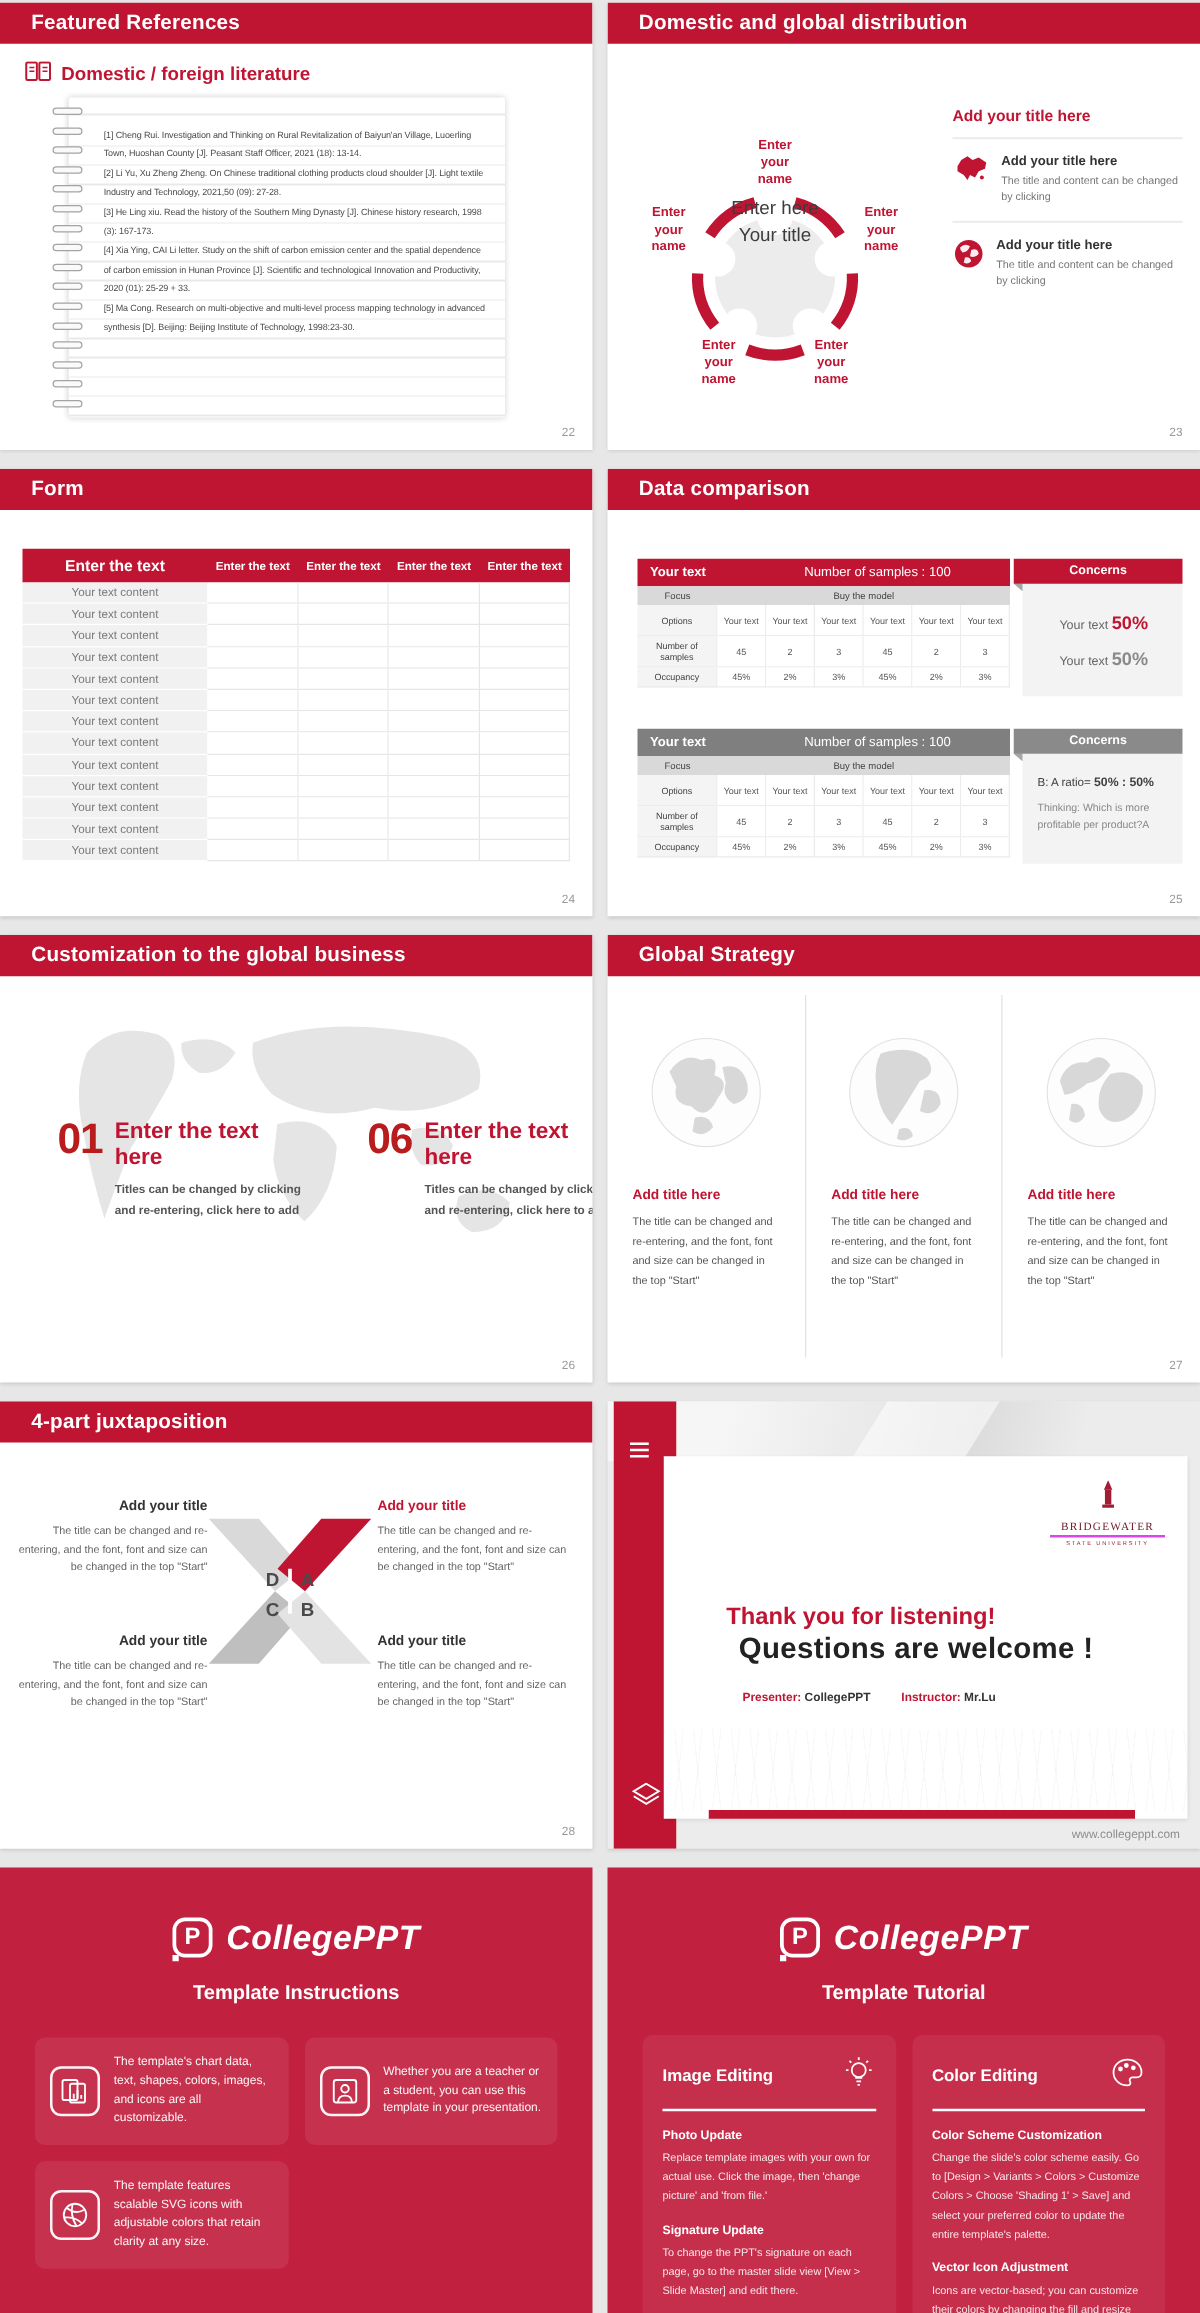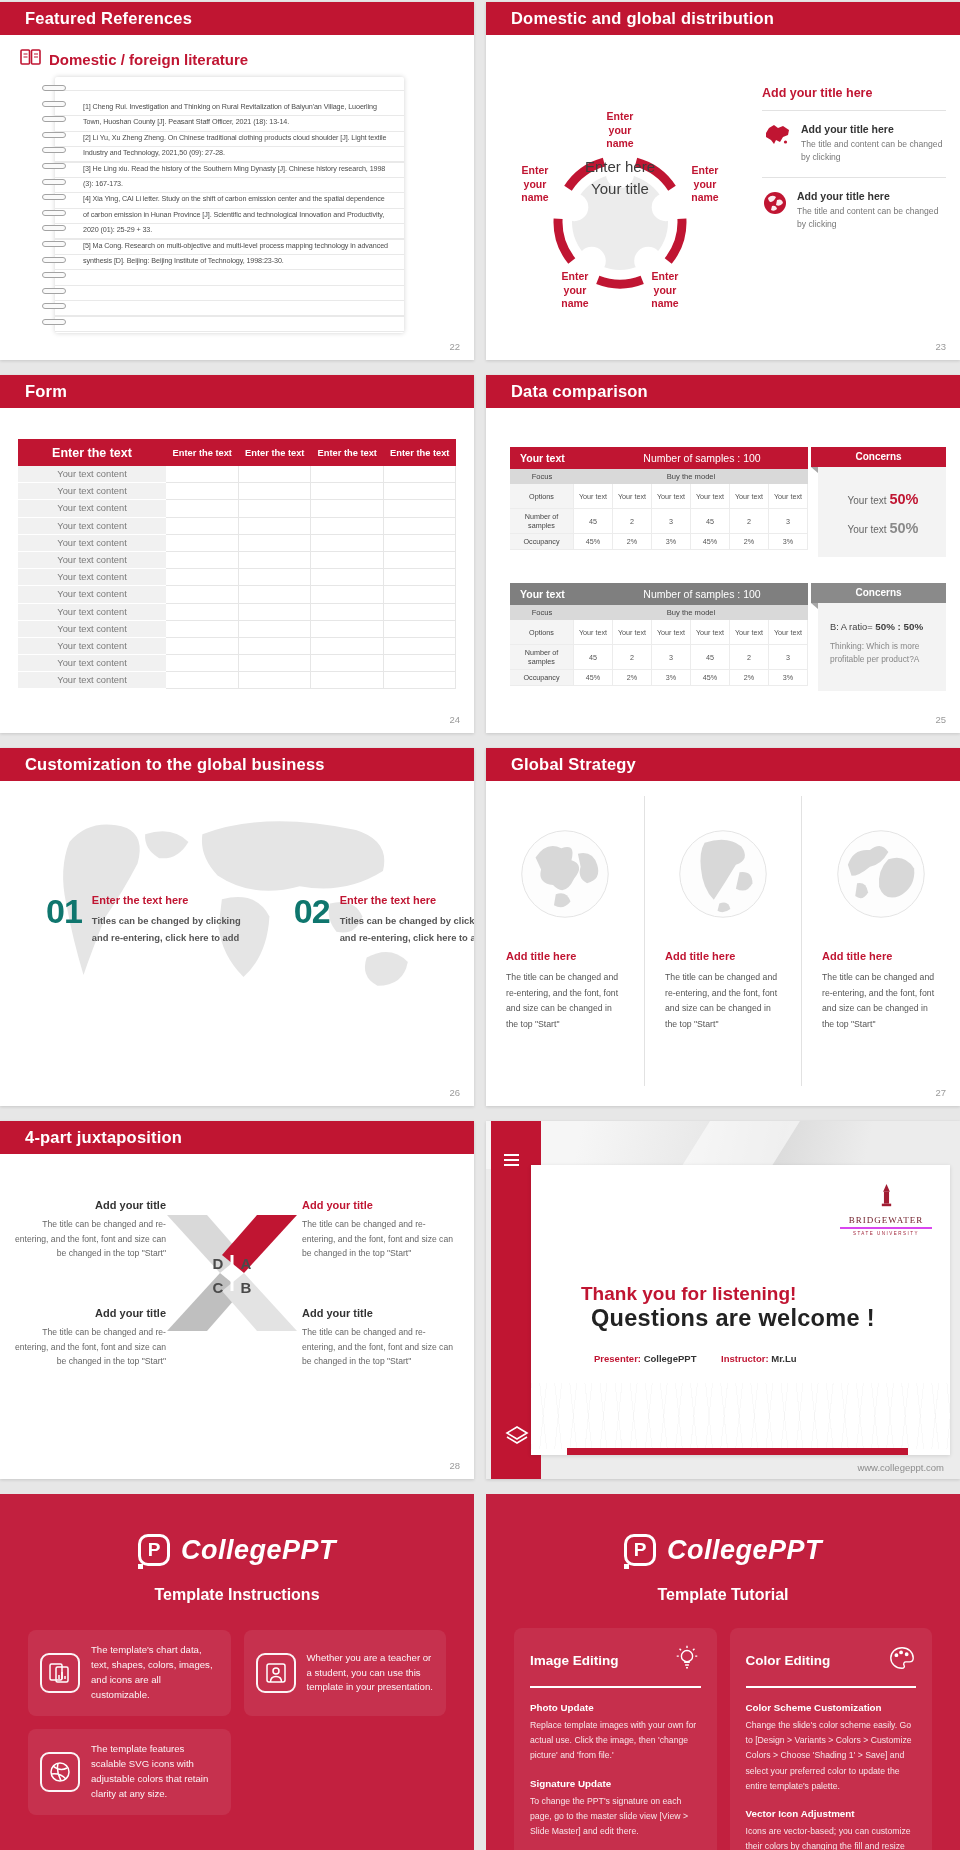--- a/index.html
+++ b/index.html
@@ -109,22 +109,22 @@
   .c-val { font-size:14.5px; font-weight:bold; }
   .c-val.red-t { color:#c01532; } .c-val.gray-t { color:#8a8a8a; }
   .c-ratio { font-size:9.3px; color:#3f3f3f; }
   .c-ratio b { font-size:9.8px; }
   .c-note { font-size:8.4px; color:#888; line-height:1.6; margin-top:8px; }
 
   
   .worldmap { position:absolute; left:10px; top:50px; width:454px; height:250px; opacity:1; }
   .gb-items { position:absolute; left:46px; right:16px; top:146px; display:flex; gap:52px; }
   .gb-item { display:flex; gap:10px; }
-  .gb-num { color:#0f766e; font-weight:bold; font-size:34px; line-height:1; letter-spacing:-1px; }
-  .gb-h { color:#c01532; font-weight:bold; font-size:11px; margin-bottom:6px; }
+  .gb-num { color:#b91c1c; font-weight:bold; font-size:34px; line-height:1; letter-spacing:-1px; }
+  .gb-h { color:#c01532; font-weight:bold; font-size:18px; margin-bottom:6px; }
   .gb-b { font-size:9.4px; color:#555; line-height:1.85; width:150px;font-weight:bold; }
 
   
   .gs-cols { position:absolute; left:0; right:0; top:48px; bottom:20px; display:grid; grid-template-columns:1fr 1fr 1fr; }
   .gs-col { padding:22px 20px 0 20px; }
   .gs-col.mid { border-left:1px solid #e2e2e2; border-right:1px solid #e2e2e2; }
   .gs-globe { display:block; margin:10px auto 0 auto; }
   .gs-h { color:#c01532; font-weight:bold; font-size:11px; margin-top:30px; margin-bottom:8px; }
   .gs-b { font-size:8.7px; color:#555; line-height:1.8; }
 
@@ -515,21 +515,21 @@
     </svg>
     <div class="gb-items">
       <div class="gb-item">
         <div class="gb-num">01</div>
         <div>
           <div class="gb-h">Enter the text here</div>
           <div class="gb-b">Titles can be changed by clicking and re-entering, click here to add</div>
         </div>
       </div>
       <div class="gb-item">
-        <div class="gb-num">02</div>
+        <div class="gb-num">06</div>
         <div>
           <div class="gb-h">Enter the text here</div>
           <div class="gb-b">Titles can be changed by clicking and re-entering, click here to add</div>
         </div>
       </div>
     </div>
     <span class="pg">26</span>
   </section>
 
   <section class="sl">

